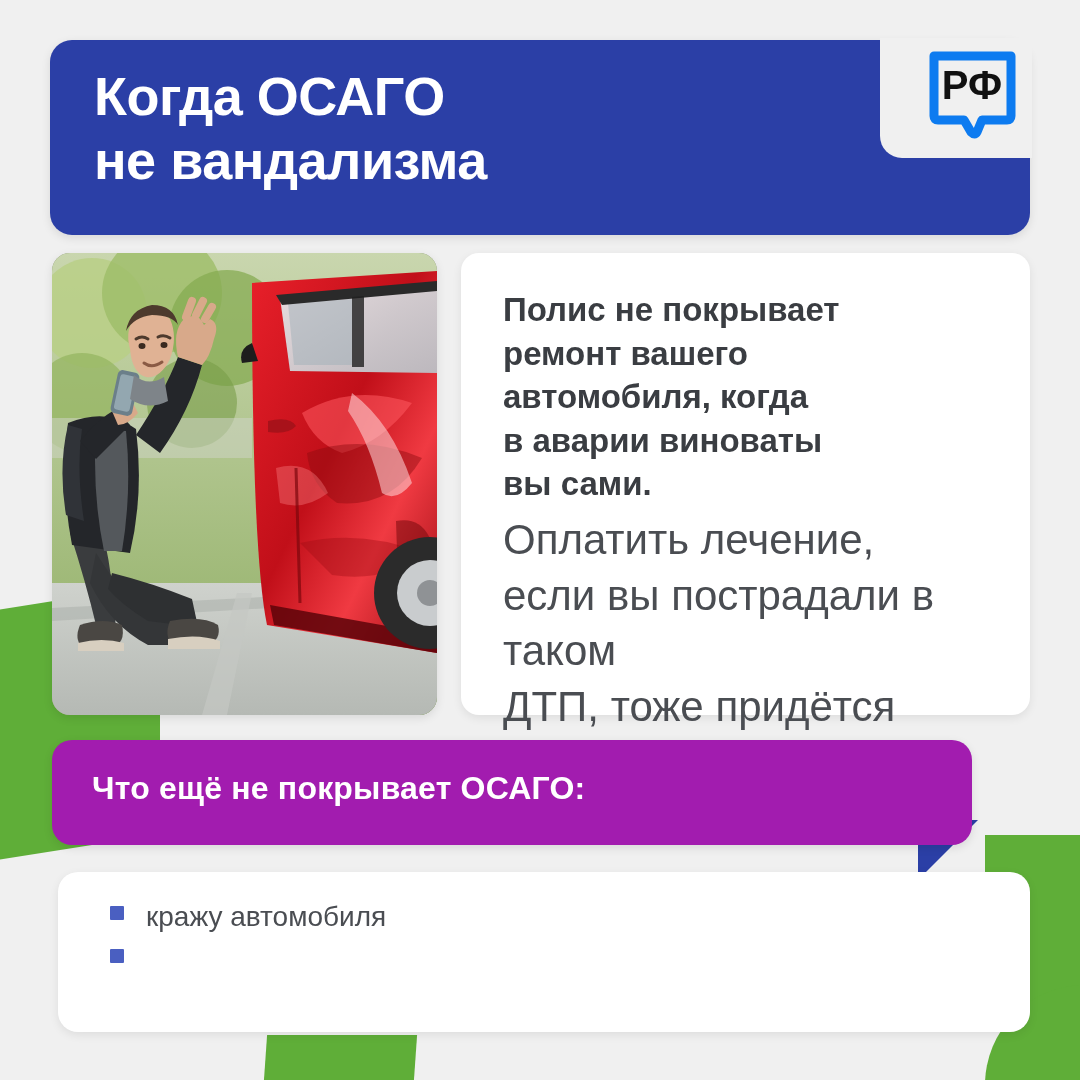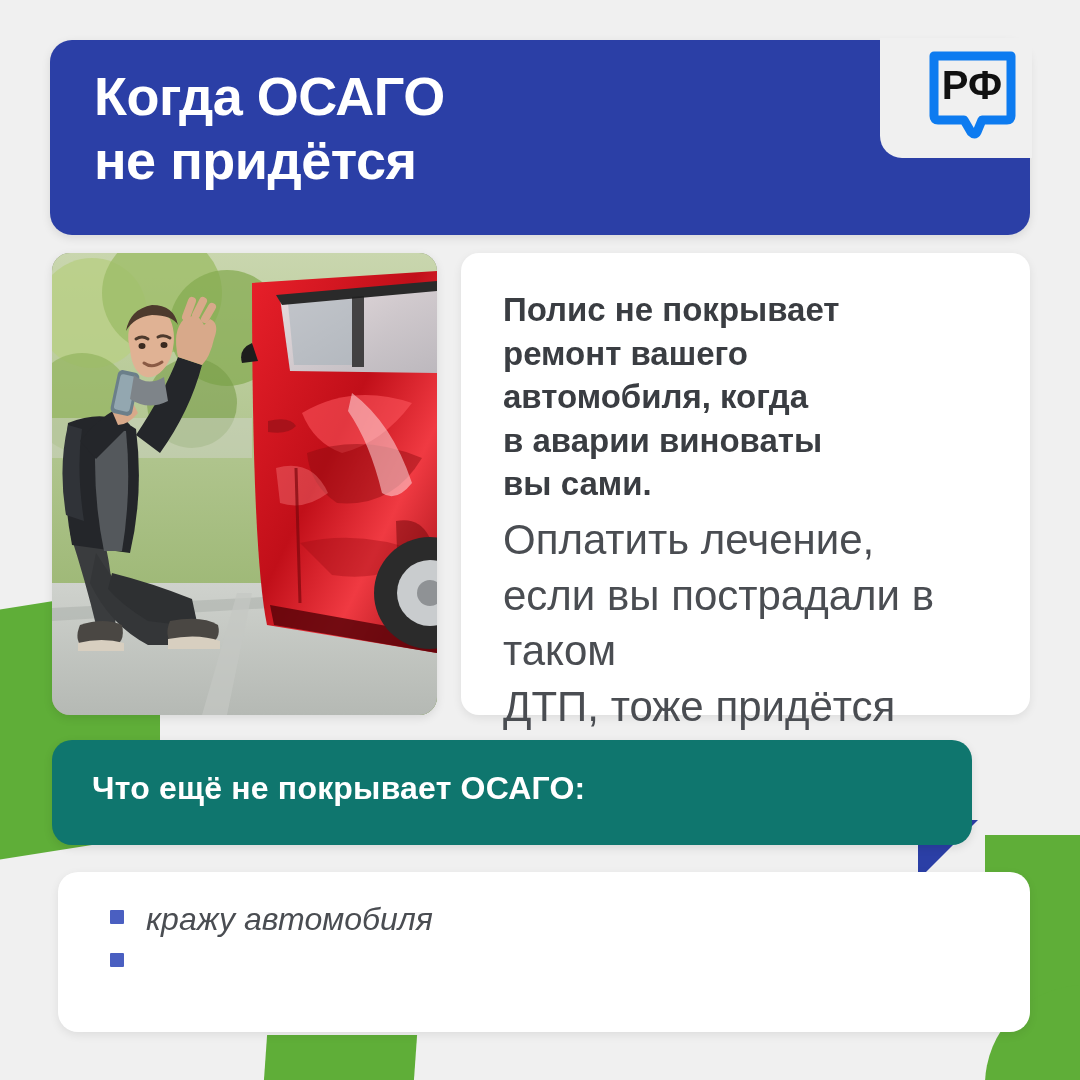--- a/index.html
+++ b/index.html
@@ -152,21 +152,21 @@
     margin: 6px 0 0 0;
   }
 
   
   .banner {
     position: absolute;
     left: 52px;
     top: 740px;
     width: 920px;
     height: 105px;
-    background: #0f766e;
+    background: #a21caf;
     border-radius: 20px;
     box-shadow: 0 3px 10px rgba(0,0,0,0.10);
   }
   .banner-text {
     position: absolute;
     left: 40px;
     top: 30px;
     color: #ffffff;
     font-size: 32px;
     font-weight: bold;
@@ -206,42 +206,41 @@
     width: 14px;
     height: 14px;
     background: #4A5FC1;
     margin-right: 22px;
     position: relative;
     top: -6px;
     border-radius: 1px;
   }
   .bullet-text {
     color: #4a4d52;
-    font-size: 32px;
+    font-size: 28px;
     line-height: 1.1;
-    font-style: italic;
   }
 </style>
 </head>
 <body>
 
 <div id="poster">
 
   <div class="deco deco-left-band"></div>
   <div class="deco deco-bottom-strip"></div>
   <div class="deco deco-right-blob"></div>
   <div class="deco deco-right-lower"></div>
   <div class="deco deco-right-blob2"></div>
 
   <div class="header-wrap">
     <div class="header-main">
       <div class="header-notch"></div>
     </div>
     <div class="header-title">Когда ОСАГО
-не придётся</div>
+не вандализма</div>
   </div>
 
   <div class="logo">
     <svg viewBox="0 0 105 105" xmlns="http://www.w3.org/2000/svg" aria-hidden="true">
       <path d="M14 14 H91 V74 Q91 78 87 78 H62 L57 90 Q55 94 51 90 L44 78 H18 Q14 78 14 74 V14" fill="none" stroke="#0D7BF0" stroke-width="9" stroke-linecap="round" stroke-linejoin="round"></path>
       <text x="52" y="57" text-anchor="middle" font-family="Liberation Sans, sans-serif" font-size="40" font-weight="bold" fill="#111111">РФ</text>
     </svg>
   </div>
 
   <div class="photo">

